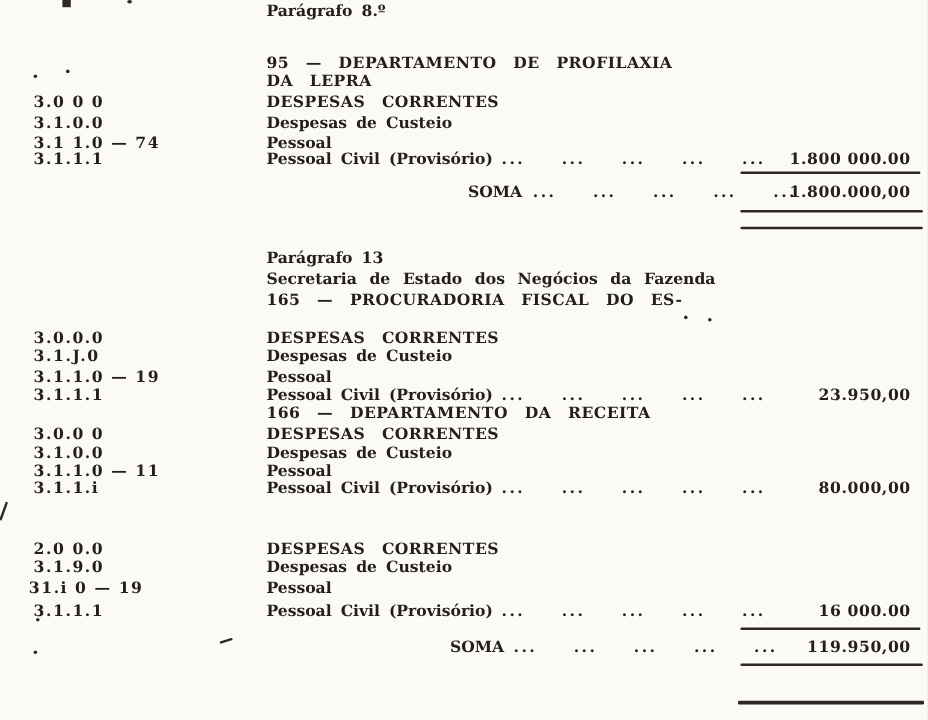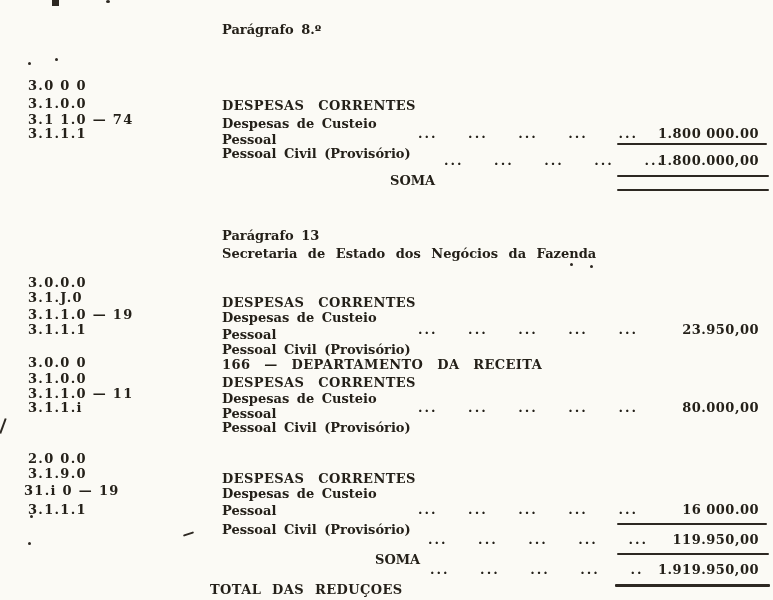--- a/index.html
+++ b/index.html
@@ -7,39 +7,45 @@
     position:relative;
     width:773px; height:600px;
     background:#fbfaf5;
     font-family:"DejaVu Serif", serif;
     font-weight:700;
     color:#242019;
     overflow:hidden;
   }
   .row { position:absolute; left:0; width:773px; height:16px; white-space:nowrap; font-size:13px; }
   .code  { position:absolute; left:28px; letter-spacing:1.3px; }
-  .desc  { position:absolute; left:222px; word-spacing:3px;margin-top:20px; }
+  .desc  { position:absolute; left:222px; word-spacing:3px; }
   .hdr   { word-spacing:9px; letter-spacing:0.4px; }
   .org   { word-spacing:6px; }
   .dots  { position:absolute; left:418px; letter-spacing:2px; word-spacing:24px; }
   .dots.soma-dots { left:444px; }
   .dots.total-dots { left:430px; }
   .amt   { position:absolute; right:14px; text-align:right; letter-spacing:0.5px; }
   .rule  { position:absolute; height:2px; background:#2d2822; border-radius:1px; }
   .rule.thick { height:3px; }
   .speck { position:absolute; background:#2d2822; border-radius:50%; }
   .mark  { position:absolute; background:#2d2822; }
 </style>
 </head>
 <body>
 
 <div class="page">
 
   <div class="row" style="top:2px">
     <span class="desc">Parágrafo 8.º</span>
+  </div>
+  <div class="row" style="top:46px">
+    <span class="desc hdr">95 — DEPARTAMENTO DE PROFILAXIA</span>
+  </div>
+  <div class="row" style="top:61px">
+    <span class="desc hdr">DA LEPRA</span>
   </div>
 
   <div class="row" style="top:78px">
     <span class="code">3.0 0 0</span>
     <span class="desc hdr">DESPESAS CORRENTES</span>
   </div>
   <div class="row" style="top:96px">
     <span class="code">3.1.0.0</span>
     <span class="desc">Despesas de Custeio</span>
   </div>
@@ -61,20 +67,23 @@
     <span class="amt">1.800.000,00</span>
   </div>
   <div class="rule" style="top:175px; left:617px; width:152px"></div>
   <div class="rule" style="top:189px; left:617px; width:152px"></div>
 
   <div class="row" style="top:208px">
     <span class="desc">Parágrafo 13</span>
   </div>
   <div class="row" style="top:226px">
     <span class="desc org">Secretaria de Estado dos Negócios da Fazenda</span>
+  </div>
+  <div class="row" style="top:243px">
+    <span class="desc hdr">165 — PROCURADORIA FISCAL DO ES-</span>
   </div>
 
   <div class="row" style="top:275px">
     <span class="code">3.0.0.0</span>
     <span class="desc hdr">DESPESAS CORRENTES</span>
   </div>
   <div class="row" style="top:290px">
     <span class="code">3.1.J.0</span>
     <span class="desc">Despesas de Custeio</span>
   </div>
@@ -131,25 +140,20 @@
   </div>
   <div class="rule" style="top:523px; left:617px; width:150px"></div>
 
   <div class="row" style="top:532px">
     <span class="desc" style="left:375px">SOMA</span>
     <span class="dots soma-dots" style="left:428px">... ... ... ... ...</span>
     <span class="amt">119.950,00</span>
   </div>
   <div class="rule" style="top:553px; left:617px; width:152px"></div>
 
-  <div class="row" style="top:562px">
-    <span class="desc hdr" style="left:210px; word-spacing:6px">TOTAL DAS REDUÇOES</span>
-    <span class="dots total-dots">... ... ... ... ..</span>
-    <span class="amt">1.919.950,00</span>
-  </div>
   <div class="rule thick" style="top:584px; left:615px; width:155px"></div>
 
   <div class="mark" style="top:0; left:52px; width:7px; height:6px"></div>
   <div class="speck" style="top:0; left:106px; width:4px; height:3px"></div>
   <div class="speck" style="top:62px; left:28px; width:3px; height:3px"></div>
   <div class="speck" style="top:58px; left:55px; width:3px; height:3px"></div>
   <div class="speck" style="top:263px; left:570px; width:3px; height:3px"></div>
   <div class="speck" style="top:265px; left:590px; width:3px; height:3px"></div>
   <div class="mark" style="top:418px; left:2px; width:2px; height:16px; transform:rotate(20deg)"></div>
   <div class="mark" style="top:533px; left:183px; width:11px; height:2px; transform:rotate(-18deg); border-radius:2px"></div>

